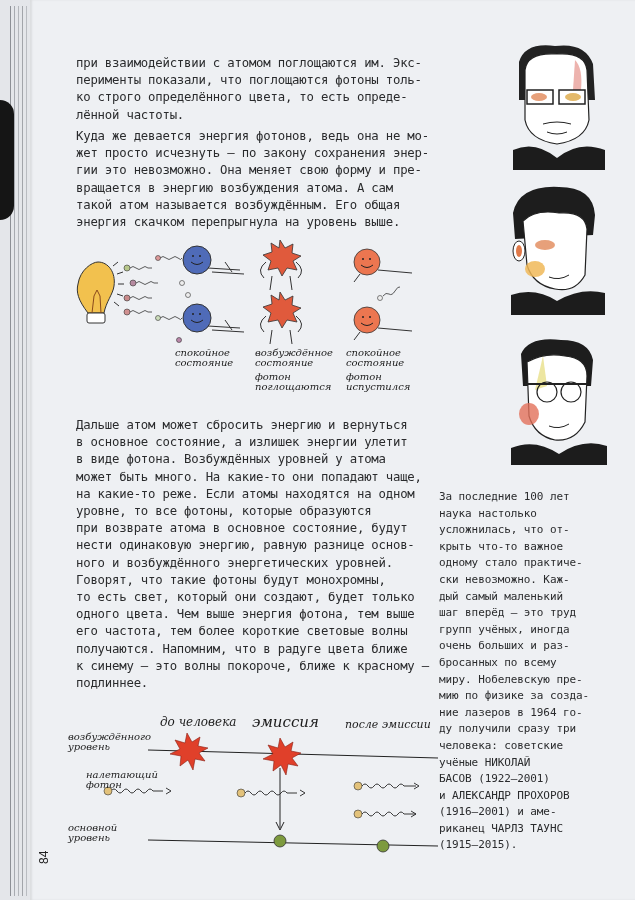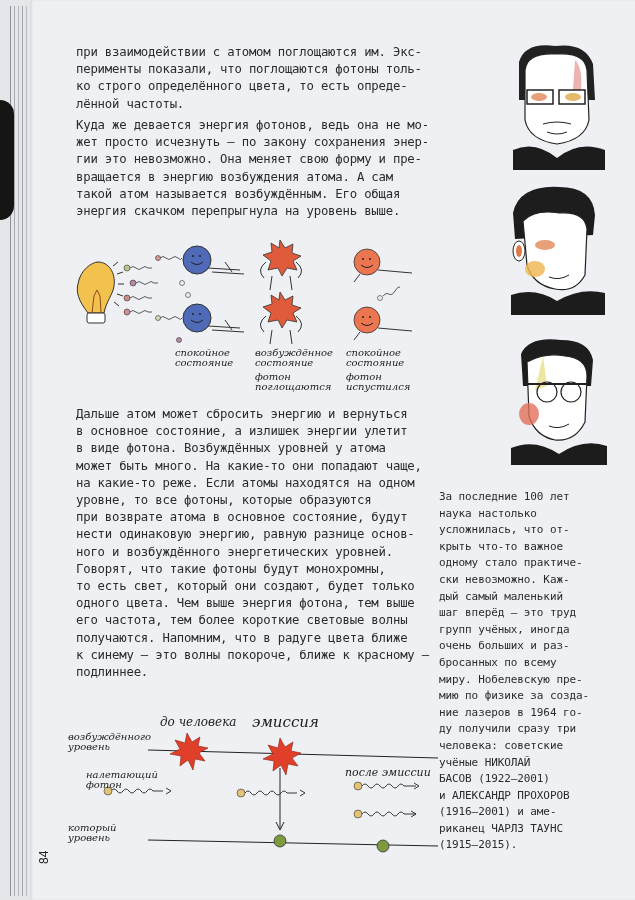--- a/index.html
+++ b/index.html
@@ -1,21 +1,21 @@
 <!DOCTYPE html>
 <html><head>
   <meta charset="utf-8">
   <style>
     html, body { margin:0; padding:0; }
     body { width:635px; height:900px; position:relative; overflow:hidden; background:#e4e6ea; font-family:"DejaVu Sans Mono", monospace; }
     .page-stack { position:absolute; left:10px; top:0; width:30px; height:900px; }
     .page-stack .edge { position:absolute; top:6px; bottom:4px; width:1px; background:#8d9096; }
     .binding-blob { position:absolute; left:0; top:100px; width:14px; height:120px; background:#151515; border-radius:0 40px 40px 0; }
     .page { position:absolute; left:30px; top:0; right:0; bottom:0; background:#eef0f3; box-shadow: inset 2px 0 2px rgba(0,0,0,0.08); }
-    .txt { position:absolute; font-size:12.3px; line-height:17.2px; color:#2a2b2d; white-space:pre; letter-spacing:-0.2px; }
+    .txt { position:absolute; font-size:12.3px; line-height:17.2px; color:#2a2b2d; white-space:pre; letter-spacing:-0.2px;margin-top:11px; }
     .side { position:absolute; left:439px; top:489px; font-size:11px; line-height:16.6px; color:#2a2b2d; white-space:pre; letter-spacing:-0.1px; }
     .hand { font-family:"DejaVu Serif", serif; font-style:italic; font-size:10px; line-height:10px; color:#1b1b1b; position:absolute; white-space:pre; }
     .pagenum { position:absolute; left:37px; top:864px; font-size:12px; transform:rotate(-90deg); transform-origin:left top; color:#222; font-family:"Liberation Sans", sans-serif; }
     svg { position:absolute; overflow:visible; }
   </style>
 </head>
 <body>
 
 <div class="page-stack">
   <div class="edge" style="left:0px"></div>
@@ -166,26 +166,26 @@
       <polyline points="411,811 416,814 411,817"></polyline>
   </g>
   <circle cx="108" cy="791" r="4" fill="#e3c27a" stroke="#333" stroke-width="0.6"></circle>
   <circle cx="241" cy="793" r="4" fill="#e3c27a" stroke="#333" stroke-width="0.6"></circle>
   <circle cx="358" cy="786" r="4" fill="#e3c27a" stroke="#333" stroke-width="0.6"></circle>
   <circle cx="358" cy="814" r="4" fill="#e3c27a" stroke="#333" stroke-width="0.6"></circle>
 </svg>
 
 <div class="hand" style="left:160px;top:717px;font-size:12px;">до человека</div>
 <div class="hand" style="left:252px;top:717px;font-size:15px;">эмиссия</div>
-<div class="hand" style="left:345px;top:720px;font-size:11px;margin-top:48px;">после эмиссии</div>
+<div class="hand" style="left:345px;top:720px;font-size:11px;">после эмиссии</div>
 <div class="hand" style="left:68px;top:732px;">возбуждённого</div>
 <div class="hand" style="left:68px;top:742px;">уровень</div>
 <div class="hand" style="left:86px;top:770px;">налетающий</div>
 <div class="hand" style="left:86px;top:780px;">фотон</div>
-<div class="hand" style="left:68px;top:823px;">который</div>
+<div class="hand" style="left:68px;top:823px;">основной</div>
 <div class="hand" style="left:68px;top:833px;">уровень</div>
 
 <svg style="left:505px;top:40px;width:110px;height:130px">
   <path d="M14 22 Q20 2 50 6 Q80 2 88 24 L90 60 L14 60 Z" fill="#222"></path>
   <path d="M20 30 Q22 12 52 14 Q80 12 82 30 L84 80 Q80 100 52 104 Q24 100 20 80 Z" fill="#fff" stroke="#222" stroke-width="1.2"></path>
   <path d="M70 20 Q78 28 76 50 L68 50 Z" fill="#e9a09a" opacity="0.8"></path>
   <rect x="22" y="50" width="26" height="14" fill="none" stroke="#222" stroke-width="1.5"></rect>
     <rect x="54" y="50" width="26" height="14" fill="none" stroke="#222" stroke-width="1.5"></rect>
   <ellipse cx="34" cy="57" rx="8" ry="4" fill="#e7a07a"></ellipse>
     <ellipse cx="68" cy="57" rx="8" ry="4" fill="#e3b96a"></ellipse>

